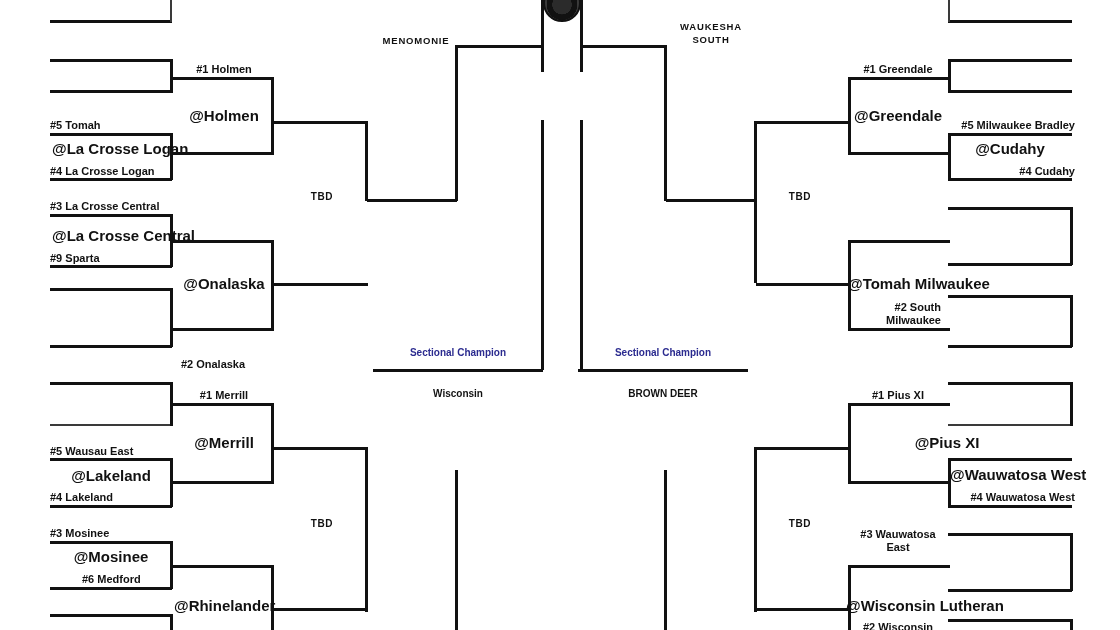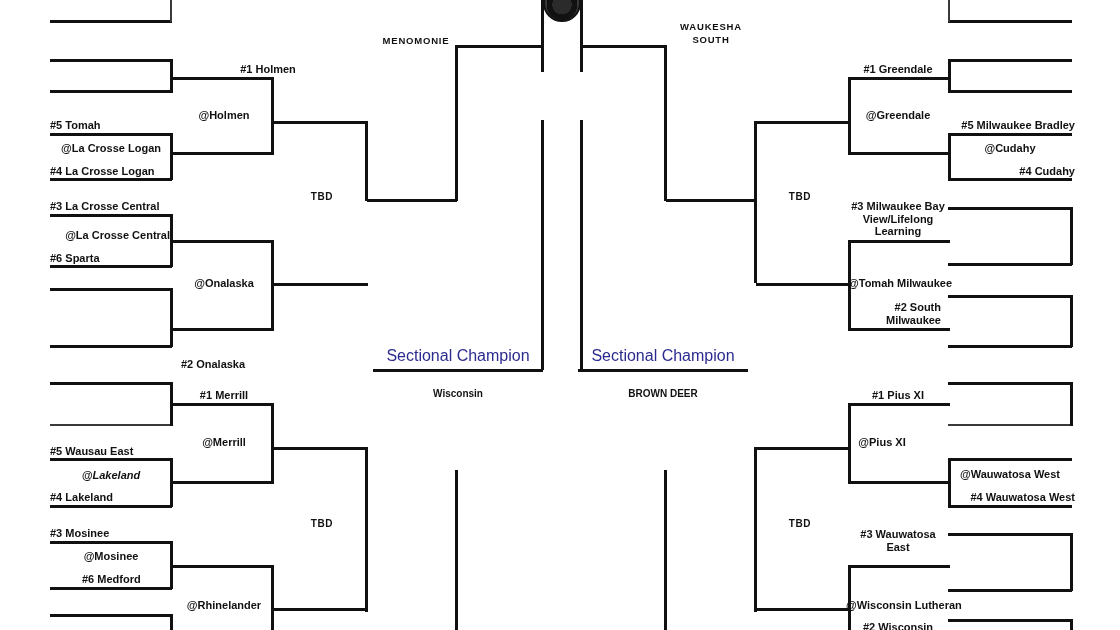--- a/index.html
+++ b/index.html
@@ -16,24 +16,24 @@
   .hl.thin{height:2px;background:#3a3a3a;}
   .vl{position:absolute;background:#111;width:3px;}
   .vl.thin{width:2px;background:#3a3a3a;}
 
   
   .tm{position:absolute;font-size:11px;font-weight:bold;line-height:12.5px;white-space:nowrap;}
   .tm.wrap{white-space:normal;}
   .tleft{text-align:left;}
   .tright{text-align:right;}
   .tcenter{text-align:center;}
-  .site{position:absolute;font-size:11px;font-weight:bold;line-height:11px;white-space:nowrap;}
+  .site{position:absolute;font-size:15px;font-weight:bold;line-height:11px;white-space:nowrap;}
   .tbd{position:absolute;font-size:10px;font-weight:bold;letter-spacing:.6px;white-space:nowrap;}
   .host{position:absolute;font-size:9.5px;font-weight:bold;letter-spacing:.8px;line-height:11px;text-align:center;white-space:nowrap;}
-  .sect{position:absolute;font-size:16px;font-weight:normal;color:#2b2b8f;white-space:nowrap;}
+  .sect{position:absolute;font-size:10px;font-weight:bold;color:#2b2b8f;white-space:nowrap;}
   .champ{position:absolute;font-size:10px;font-weight:bold;white-space:nowrap;}
 
   
   .logo{position:absolute;border-radius:50%;background:
       radial-gradient(circle at 50% 55%, #2b2b2b 0 38%, #111 39% 60%, #3a3a3a 61% 78%, #0c0c0c 79% 100%);
       border:2px solid #111;}
 </style>
 </head>
 <body>
 
@@ -41,41 +41,41 @@
 
   <div class="logo" style="left:543px;top:-16px;width:34px;height:34px;"></div>
 
   <div class="hl" style="left:50px;top:20px;width:122px;"></div>
   <div class="vl thin" style="left:170px;top:-14px;height:36px;"></div>
 
   <div class="hl" style="left:50px;top:59px;width:122px;"></div>
   <div class="hl" style="left:50px;top:90px;width:122px;"></div>
   <div class="vl" style="left:170px;top:59px;height:34px;"></div>
 
-  <span class="tm tcenter" style="left:174px;top:63px;width:100px;padding-left:44px;">#1 Holmen</span>
+  <span class="tm tcenter" style="left:174px;top:63px;width:100px;">#1 Holmen</span>
   <div class="hl" style="left:172px;top:77px;width:102px;"></div>
   <span class="site tcenter" style="left:174px;top:110px;width:100px;">@Holmen</span>
 
   <span class="tm tleft" style="left:50px;top:119px;width:130px;">#5 Tomah</span>
   <div class="hl" style="left:50px;top:133px;width:122px;"></div>
   <span class="site tcenter" style="left:52px;top:143px;width:118px;">@La Crosse Logan</span>
   <span class="tm tleft" style="left:50px;top:165px;width:140px;">#4 La Crosse Logan</span>
   <div class="hl" style="left:50px;top:178px;width:122px;"></div>
   <div class="vl" style="left:170px;top:133px;height:47px;"></div>
 
   <div class="hl" style="left:172px;top:152px;width:102px;"></div>
   <div class="vl" style="left:271px;top:77px;height:78px;"></div>
 
   <span class="tbd tcenter" style="left:290px;top:191px;width:64px;">TBD</span>
   <div class="hl" style="left:273px;top:121px;width:95px;"></div>
 
   <span class="tm tleft" style="left:50px;top:200px;width:150px;">#3 La Crosse Central</span>
   <div class="hl" style="left:50px;top:214px;width:122px;"></div>
   <span class="site tcenter" style="left:52px;top:230px;width:118px;text-align:right;">@La Crosse Central</span>
-  <span class="tm tleft" style="left:50px;top:252px;width:130px;">#6 Sparta</span>
+  <span class="tm tleft" style="left:50px;top:252px;width:130px;">#9 Sparta</span>
   <div class="hl" style="left:50px;top:265px;width:122px;"></div>
   <div class="vl" style="left:170px;top:214px;height:53px;"></div>
 
   <div class="hl" style="left:172px;top:240px;width:102px;"></div>
   <span class="site tcenter" style="left:174px;top:278px;width:100px;">@Onalaska</span>
   <span class="tm tcenter" style="left:174px;top:314px;width:78px;margin-top:44px;">#2 Onalaska</span>
   <div class="hl" style="left:172px;top:328px;width:102px;"></div>
   <div class="vl" style="left:271px;top:240px;height:90px;"></div>
 
   <div class="hl" style="left:50px;top:288px;width:122px;"></div>
@@ -100,21 +100,21 @@
   <div class="hl" style="left:50px;top:382px;width:122px;"></div>
   <div class="hl thin" style="left:50px;top:424px;width:122px;"></div>
   <div class="vl" style="left:170px;top:382px;height:44px;"></div>
 
   <span class="tm tcenter" style="left:174px;top:389px;width:100px;">#1 Merrill</span>
   <div class="hl" style="left:172px;top:403px;width:102px;"></div>
   <span class="site tcenter" style="left:174px;top:437px;width:100px;">@Merrill</span>
 
   <span class="tm tleft" style="left:50px;top:445px;width:140px;">#5 Wausau East</span>
   <div class="hl" style="left:50px;top:458px;width:122px;"></div>
-  <span class="site tcenter" style="left:52px;top:470px;width:118px;font-style:italic;">@Lakeland</span>
+  <span class="site tcenter" style="left:52px;top:470px;width:118px;">@Lakeland</span>
   <span class="tm tleft" style="left:50px;top:491px;width:130px;">#4 Lakeland</span>
   <div class="hl" style="left:50px;top:505px;width:122px;"></div>
   <div class="vl" style="left:170px;top:458px;height:49px;"></div>
 
   <div class="hl" style="left:172px;top:481px;width:102px;"></div>
   <div class="vl" style="left:271px;top:403px;height:80px;"></div>
 
   <span class="tbd tcenter" style="left:290px;top:518px;width:64px;">TBD</span>
   <div class="hl" style="left:273px;top:447px;width:95px;"></div>
 
@@ -168,21 +168,20 @@
   <div class="vl" style="left:948px;top:59px;height:34px;"></div>
 
   <span class="tm tright" style="left:930px;top:119px;width:145px;">#5 Milwaukee Bradley</span>
   <div class="hl" style="left:948px;top:133px;width:124px;"></div>
   <span class="site tcenter" style="left:950px;top:143px;width:120px;">@Cudahy</span>
   <span class="tm tright" style="left:950px;top:165px;width:125px;">#4 Cudahy</span>
   <div class="hl" style="left:948px;top:178px;width:124px;"></div>
   <div class="vl" style="left:948px;top:133px;height:47px;"></div>
 
   <div class="vl" style="left:848px;top:240px;height:90px;"></div>
-  <span class="tm tcenter wrap" style="left:848px;top:200px;width:100px;">#3 Milwaukee Bay View/Lifelong Learning</span>
   <div class="hl" style="left:848px;top:240px;width:102px;"></div>
   <span class="site tcenter" style="left:848px;top:278px;width:100px;">@Tomah Milwaukee</span>
   <span class="tm tcenter wrap" style="left:855px;top:301px;width:86px;text-align:right;">#2 South Milwaukee</span>
   <div class="hl" style="left:848px;top:328px;width:102px;"></div>
 
   <div class="hl" style="left:948px;top:207px;width:124px;"></div>
   <div class="hl" style="left:948px;top:263px;width:124px;"></div>
   <div class="vl" style="left:1070px;top:207px;height:58px;"></div>
   <div class="hl" style="left:948px;top:295px;width:124px;"></div>
   <div class="hl" style="left:948px;top:345px;width:124px;"></div>
@@ -190,21 +189,21 @@
 
   <div class="vl" style="left:664px;top:470px;height:165px;"></div>
   <div class="vl" style="left:754px;top:447px;height:165px;"></div>
   <div class="hl" style="left:756px;top:447px;width:94px;"></div>
   <div class="hl" style="left:756px;top:608px;width:94px;"></div>
   <span class="tbd tcenter" style="left:768px;top:518px;width:64px;">TBD</span>
 
   <div class="vl" style="left:848px;top:403px;height:80px;"></div>
   <span class="tm tcenter" style="left:848px;top:389px;width:100px;">#1 Pius XI</span>
   <div class="hl" style="left:848px;top:403px;width:102px;"></div>
-  <span class="site tcenter" style="left:832px;top:437px;width:100px;">@Pius XI</span>
+  <span class="site tcenter" style="left:897px;top:437px;width:100px;">@Pius XI</span>
   <div class="hl" style="left:848px;top:481px;width:102px;"></div>
 
   <div class="hl" style="left:948px;top:382px;width:124px;"></div>
   <div class="hl thin" style="left:948px;top:424px;width:124px;"></div>
   <div class="vl" style="left:1070px;top:382px;height:44px;"></div>
 
   <div class="hl" style="left:948px;top:458px;width:124px;"></div>
   <span class="site tcenter" style="left:950px;top:469px;width:120px;">@Wauwatosa West</span>
   <span class="tm tright" style="left:950px;top:491px;width:125px;">#4 Wauwatosa West</span>
   <div class="hl" style="left:948px;top:505px;width:124px;"></div>

